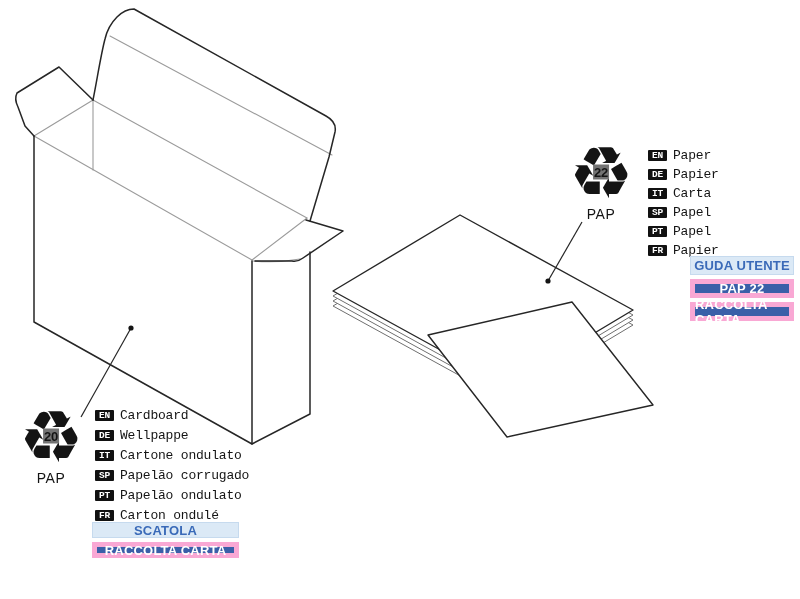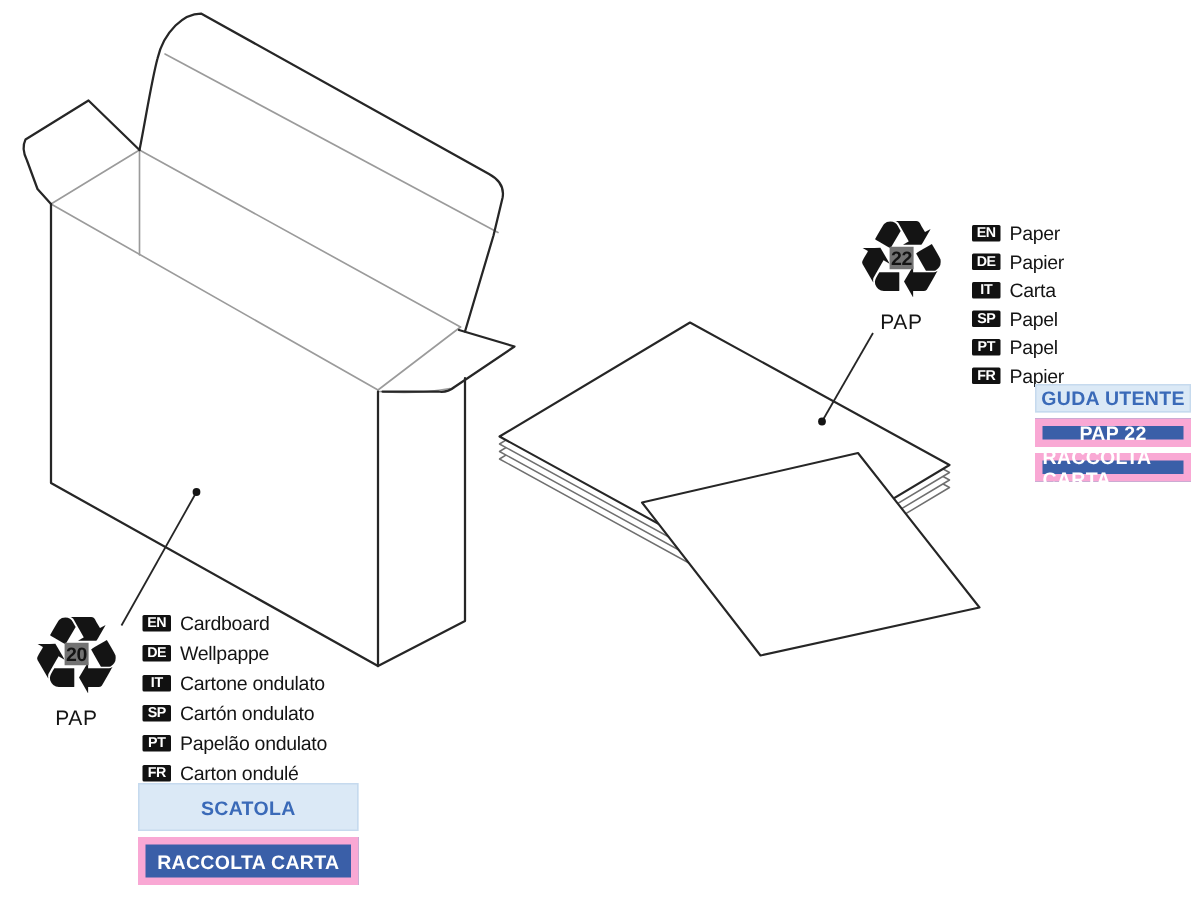--- a/index.html
+++ b/index.html
@@ -16,38 +16,38 @@
     font-size:72px;line-height:66px;height:66px;color:#141414;
   }
   .recycle .num{
     position:absolute;left:50%;top:32px;transform:translate(-50%,-50%);
     background:#737373;font-size:13px;font-weight:bold;padding:0 1px;
     letter-spacing:-0.3px;
   }
   .recycle .mat{display:block;margin-top:0;font-size:14px;letter-spacing:0.5px;}
 
   
-  .lang-block{position:absolute;display:flex;flex-direction:column;}
+  .lang-block{position:absolute;display:flex;flex-direction:column;font-family:Liberation Mono, monospace;}
   .lang-row{display:flex;align-items:center;}
   .rows-20 .lang-row{height:20px;}
   .rows-19 .lang-row{height:19px;}
   .lang-badge{
     min-width:19px;height:11px;background:#111111;color:#ffffff;
     font-size:9.5px;font-weight:bold;line-height:11px;text-align:center;
     border-radius:1px;letter-spacing:-0.3px;
   }
   .lang-label{margin-left:6px;font-size:13px;color:#141414;letter-spacing:-0.2px;white-space:nowrap;}
 
   
   .tag-block{position:absolute;display:flex;flex-direction:column;}
   .tag{
     display:flex;align-items:center;justify-content:center;
     font-size:13px;font-weight:bold;letter-spacing:0.2px;box-sizing:border-box;
   }
-  .tag-block-left .tag{height:32px;margin-bottom:4px;}
+  .tag-block-left .tag{height:16px;margin-bottom:4px;}
   .tag-block-right .tag{height:19px;margin-bottom:4px;margin-left:44px;}
   .tag.light{background:#dbe9f6;color:#3a6ab8;border:1px solid #c6daee;}
   .tag.dark{background:#3a5fa8;color:#ffffff;border:5px solid #f9a8d4;}
 </style>
 </head>
 <body>
 
 <div class="stage">
 
   <svg class="lineart" width="800" height="599" viewBox="0 0 800 599">
@@ -112,21 +112,21 @@
     <div class="lang-row">
       <span class="lang-badge">DE</span>
       <span class="lang-label">Wellpappe</span>
     </div>
     <div class="lang-row">
       <span class="lang-badge">IT</span>
       <span class="lang-label">Cartone ondulato</span>
     </div>
     <div class="lang-row">
       <span class="lang-badge">SP</span>
-      <span class="lang-label">Cartón ondulato</span>
+      <span class="lang-label">Papelão corrugado</span>
     </div>
     <div class="lang-row">
       <span class="lang-badge">PT</span>
       <span class="lang-label">Papelão ondulato</span>
     </div>
     <div class="lang-row">
       <span class="lang-badge">FR</span>
       <span class="lang-label">Carton ondulé</span>
     </div>
   </div>

